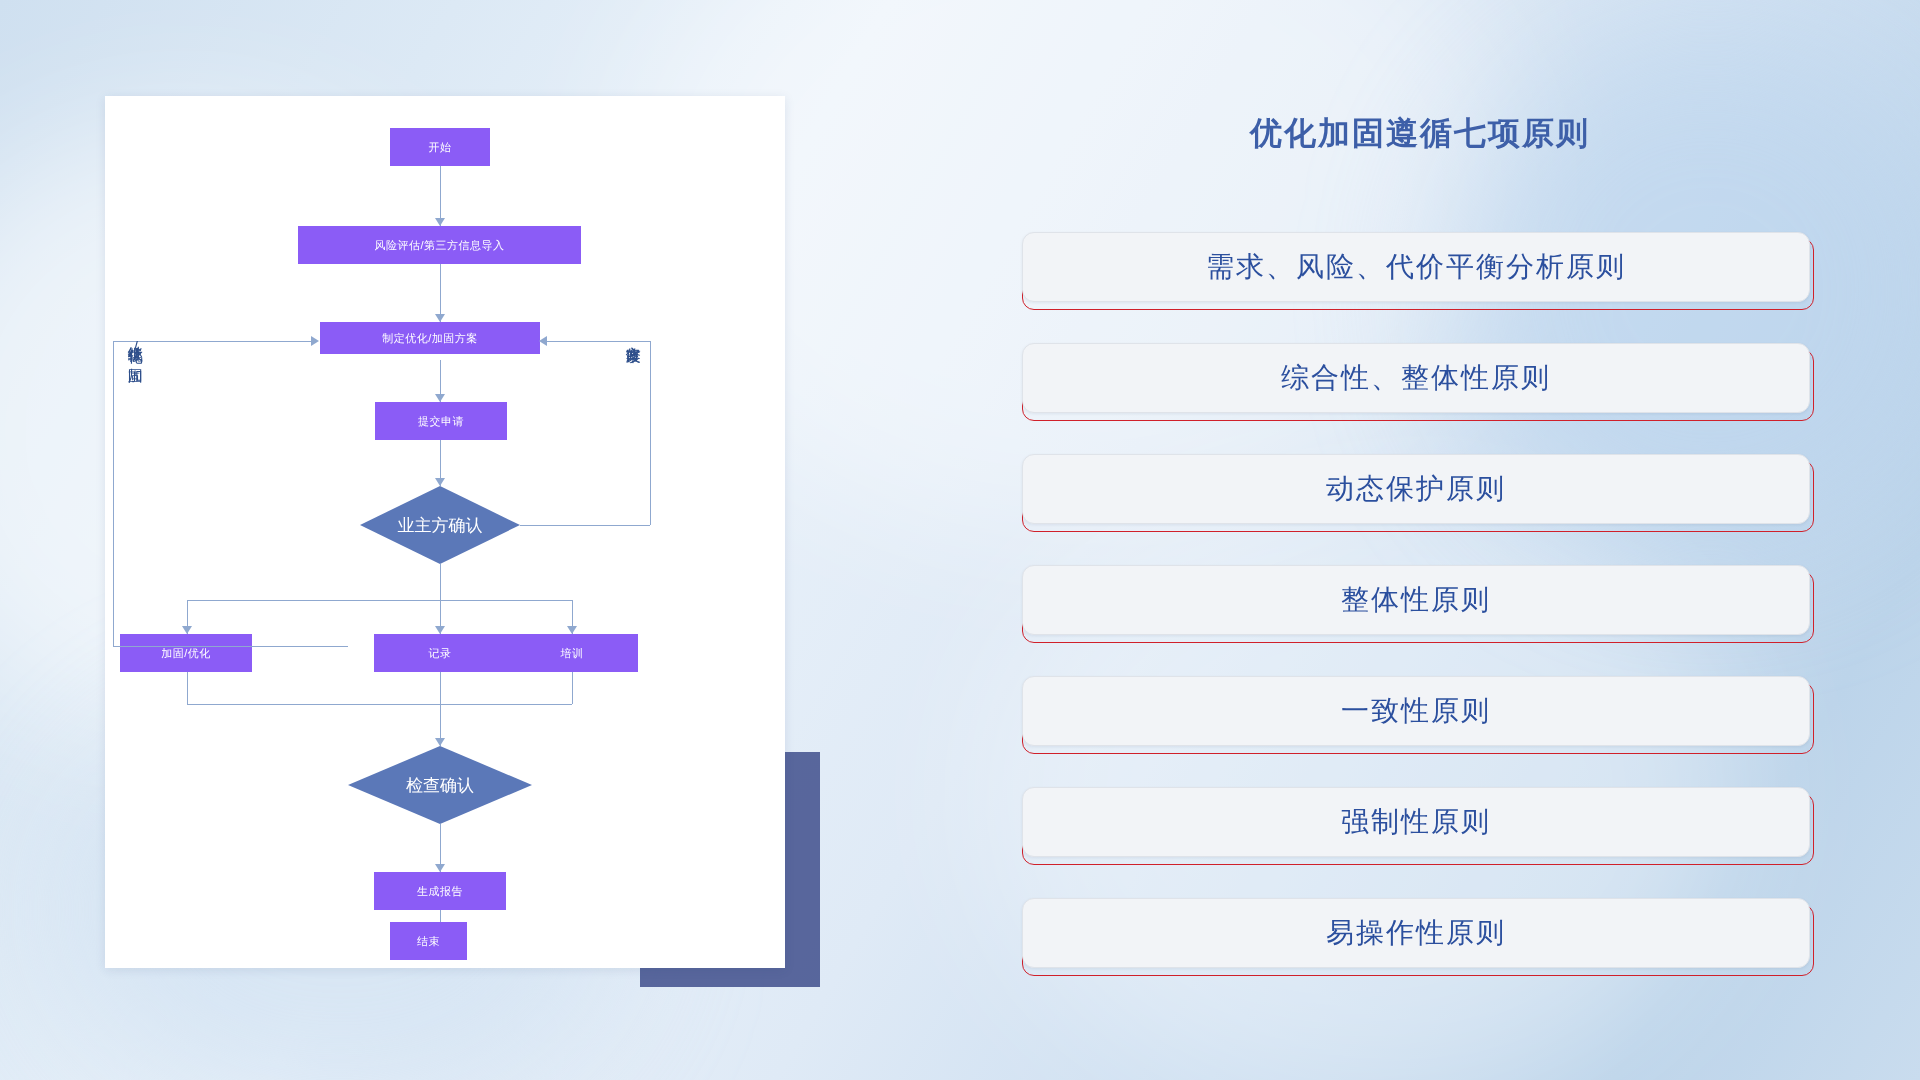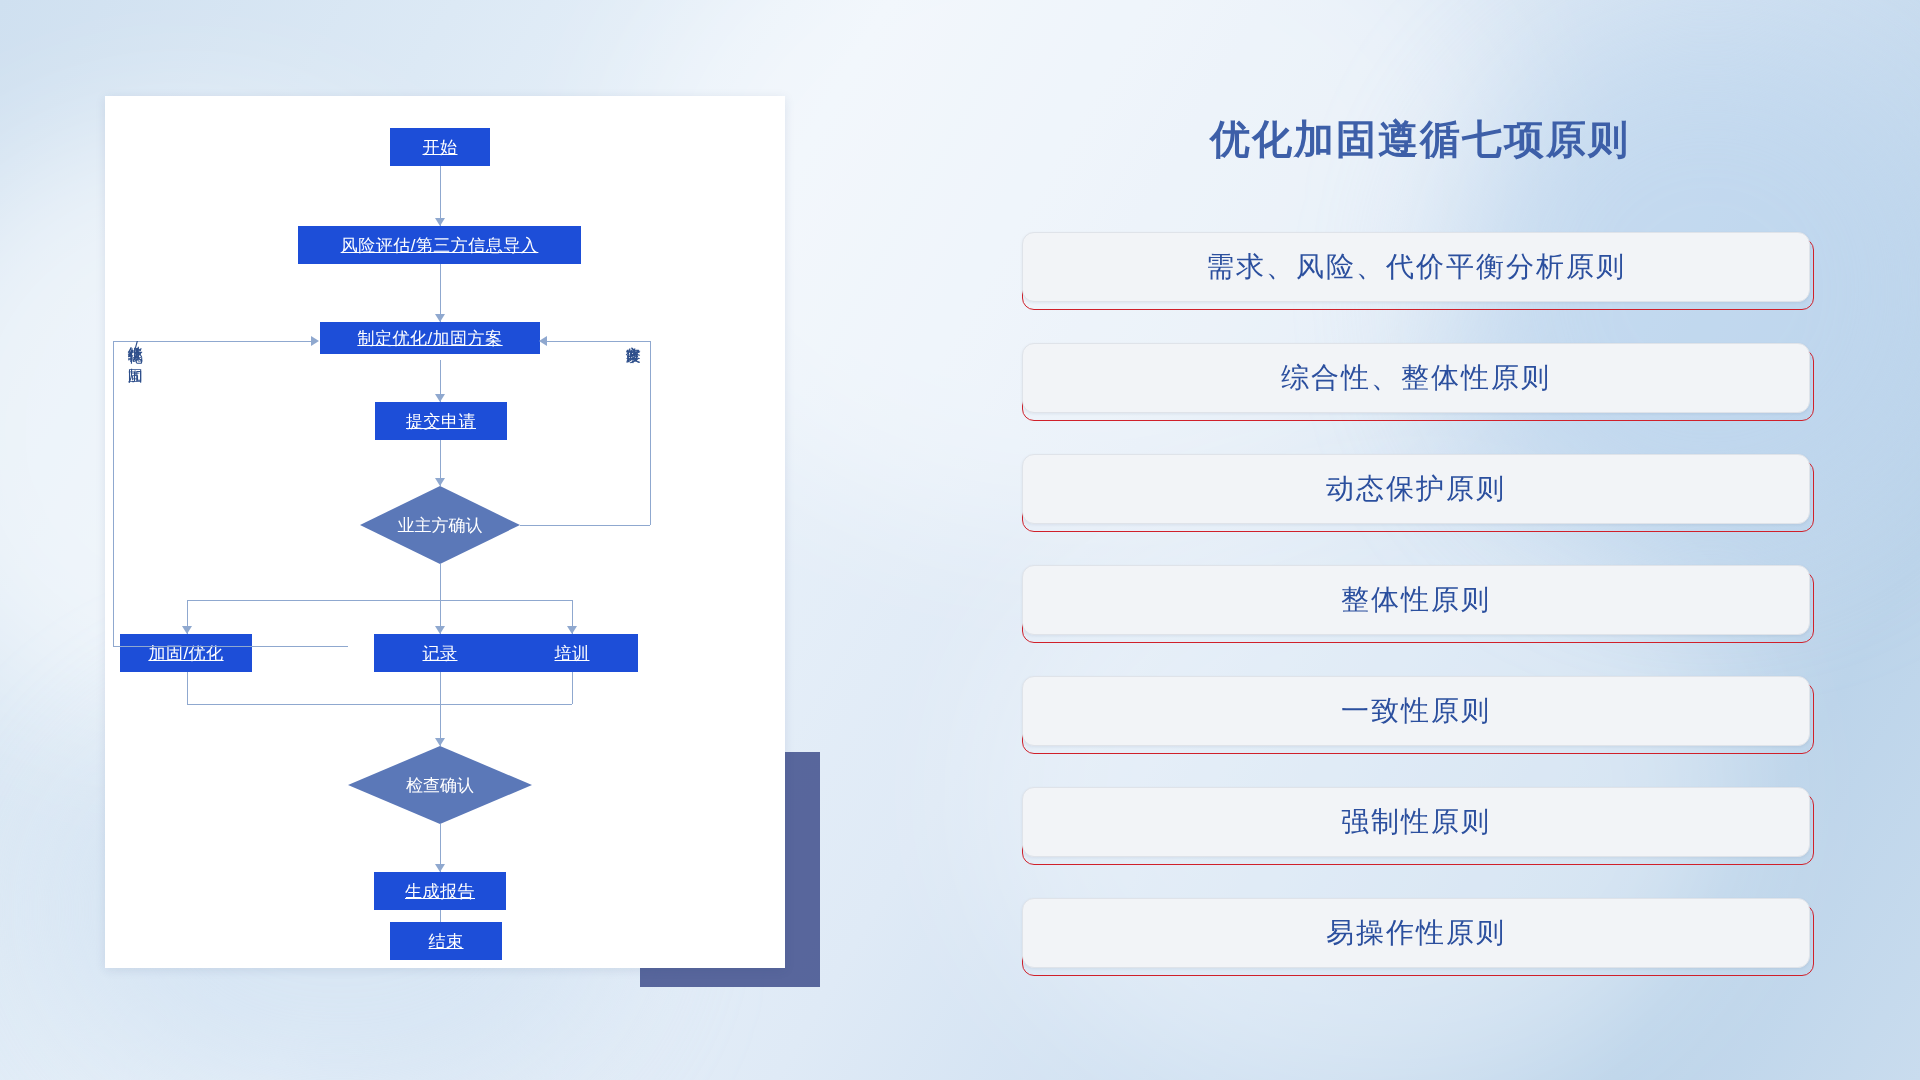--- a/index.html
+++ b/index.html
@@ -46,29 +46,28 @@
     background: #ffffff;
     box-shadow: 0 2px 10px rgba(40,60,110,0.10);
   }
   .flow-inner {
     position: relative;
     width: 680px;
     height: 872px;
   }
   .node {
     position: absolute;
-    background: #1d4ed8;
+    background: #8b5cf6;
     color: #ffffff;
-    font-size: 17px;
+    font-size: 11px;
     display: flex;
     align-items: center;
     justify-content: center;
     letter-spacing: 0.5px;
     white-space: nowrap;
-    text-decoration: underline;
   }
   .diamond-wrap {
     position: absolute;
     display: flex;
     align-items: center;
     justify-content: center;
   }
   .diamond-shape {
     position: absolute;
     left: 0; top: 0;
@@ -125,21 +124,21 @@
     white-space: nowrap;
   }
 
   
   .right-title {
     position: absolute;
     left: 1020px;
     top: 112px;
     width: 800px;
     text-align: center;
-    font-size: 40px;
+    font-size: 32px;
     font-weight: bold;
     color: #3d5fa8;
     letter-spacing: 2px;
   }
   .principles {
     position: absolute;
     left: 1022px;
     top: 232px;
     width: 800px;
   }
@@ -284,21 +283,21 @@
     <div class="hline" style="left:8px; top:550px; width:235px;"></div>
 
     <div class="vline" style="left:335px; top:728px; height:48px;"></div>
     <div class="arrow-down" style="left:330px; top:768px;"></div>
 
     <div class="node" style="left:269px; top:776px; width:132px; height:38px;">生成报告</div>
 
     <div class="vline" style="left:335px; top:814px; height:40px;"></div>
     <div class="arrow-down" style="left:330px; top:846px;"></div>
 
-    <div class="node" style="left:285px; top:824px; width:112px; height:38px; top:826px;">结束</div>
+    <div class="node" style="left:285px; top:824px; width:77px; height:38px; top:826px;">结束</div>
 
   </div>
 </div>
 
 <div class="right-title">优化加固遵循七项原则</div>
 
 <div class="principles">
 
   <div class="principle-row">
     <div class="principle-accent"></div>

